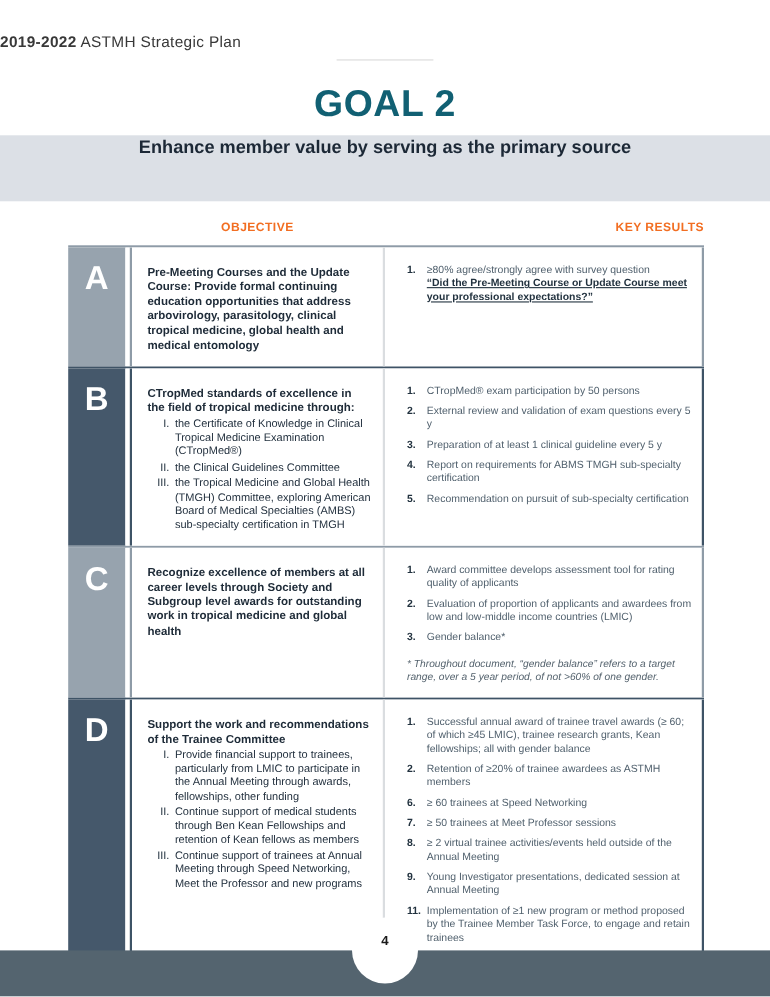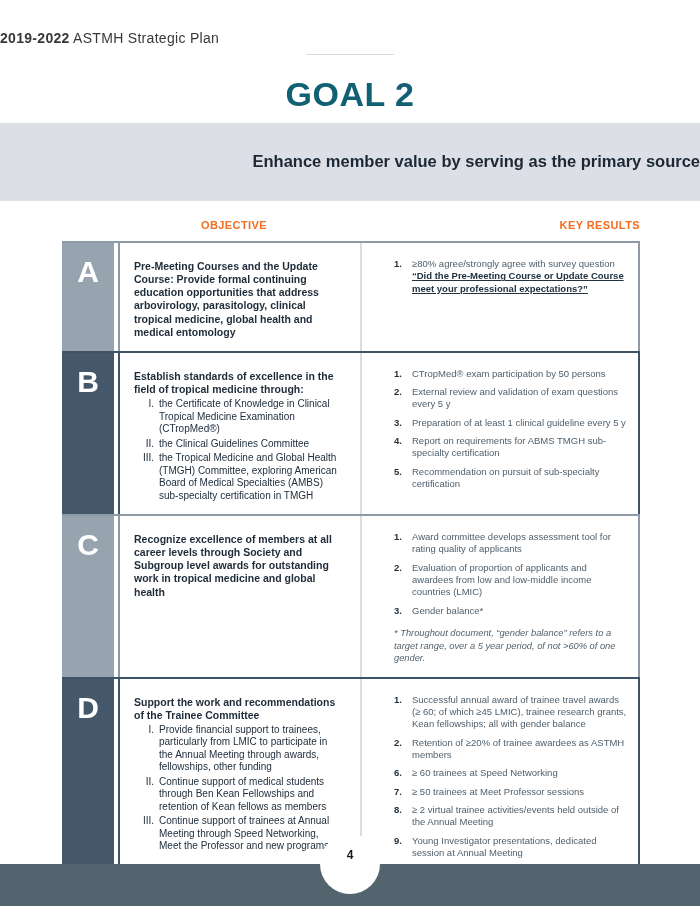--- a/index.html
+++ b/index.html
@@ -13,41 +13,41 @@
     --label-light:#97A3AE; --label-dark:#45586B;
     --border-light:#8E9BA7; --border-dark:#3E5366;
     --bar:#54646F; --text-dark:#1E2B38; --kr-text:#50606D;
     --kr-num:#22323F; --divider:#DADDE0; --title-color:#383838;
   }
   
   .doc-title{margin-top:30px;font-size:14px;color:var(--title-color);letter-spacing:.3px;}
   .doc-title .b{font-weight:bold;}
   .title-rule{width:88px;height:1px;background:#d9d9d9;margin:8px auto 0 auto;}
   .goal-title{margin-top:20px;text-align:center;font-size:34px;font-weight:bold;color:var(--teal);letter-spacing:.5px;}
-  .banner{margin-top:9px;height:78px;background:var(--banner-bg);display:flex;flex-direction:column;justify-content:center;align-items:flex-end;}
+  .banner{margin-top:9px;height:60px;background:var(--banner-bg);display:flex;justify-content:center;align-items:flex-start;}
   .banner p{margin:0;font-size:16.5px;font-weight:bold;color:#1C2836;line-height:1.42;text-align:center;}
   
   .col-headers{margin:14px 0 8px 62px;width:578px;display:flex;}
   .col-headers .spacer{width:56px;}
   .col-headers .oh{width:232px;text-align:center;}
   .col-headers .kh{flex:1;text-align:right;}
   .col-headers span{font-size:11px;font-weight:bold;color:var(--orange);letter-spacing:.4px;}
   
   .table{margin-left:62px;width:578px;}
   .hrule{height:2px;}
   .hrule.light{background:var(--border-light);}
   .hrule.dark{background:var(--border-dark);}
   .hrule.thick{height:3px;}
   .row{display:flex;align-items:stretch;}
   .label{width:52px;flex:0 0 52px;text-align:center;}
   .label span{display:inline-block;margin-top:12px;font-size:30px;font-weight:bold;color:#ffffff;}
   .row-light .label{background:var(--label-light);}
   .row-dark .label{background:var(--label-dark);}
   .gap{width:4px;flex:0 0 4px;background:#ffffff;}
-  .cell{flex:1;display:flex;background:#ffffff;gap:12px;}
+  .cell{flex:1;display:flex;background:#ffffff;}
   .row-light .cell{border-left:2px solid var(--border-light);border-right:2px solid var(--border-light);}
   .row-dark .cell{border-left:2px solid var(--border-dark);border-right:2px solid var(--border-dark);}
   .obj{width:228px;flex:0 0 228px;padding:17px 10px 12px 14px;box-sizing:border-box;}
   .vdiv{width:2px;flex:0 0 2px;background:var(--divider);}
   .kr{flex:1;padding:15px 8px 12px 20px;}
   .obj .lead{margin:0;font-size:10.5px;font-weight:bold;color:var(--text-dark);line-height:1.25;}
   .roman{margin:2px 0 0 0;padding:0;list-style:none;}
   .roman li{display:flex;font-size:10px;color:#22303E;line-height:1.25;margin-top:2px;}
   .roman .rn{width:20px;flex:0 0 20px;text-align:right;padding-right:5px;}
   .kr-item{display:flex;margin-bottom:6px;}
@@ -100,21 +100,21 @@
     </div>
   </section>
 
   <div class="hrule dark"></div>
 
   <section class="row row-dark" style="min-height:144px">
     <div class="label"><span>B</span></div>
     <div class="gap"></div>
     <div class="cell">
       <div class="obj">
-        <p class="lead">Establish standards of excellence in the field of tropical medicine through:</p>
+        <p class="lead">CTropMed standards of excellence in the field of tropical medicine through:</p>
         <ol class="roman">
           <li>
               <span class="rn">I.</span>
               <span>the Certificate of Knowledge in Clinical Tropical Medicine Examination (CTropMed®)</span>
             </li>
           <li>
               <span class="rn">II.</span>
               <span>the Clinical Guidelines Committee</span>
             </li>
           <li>

